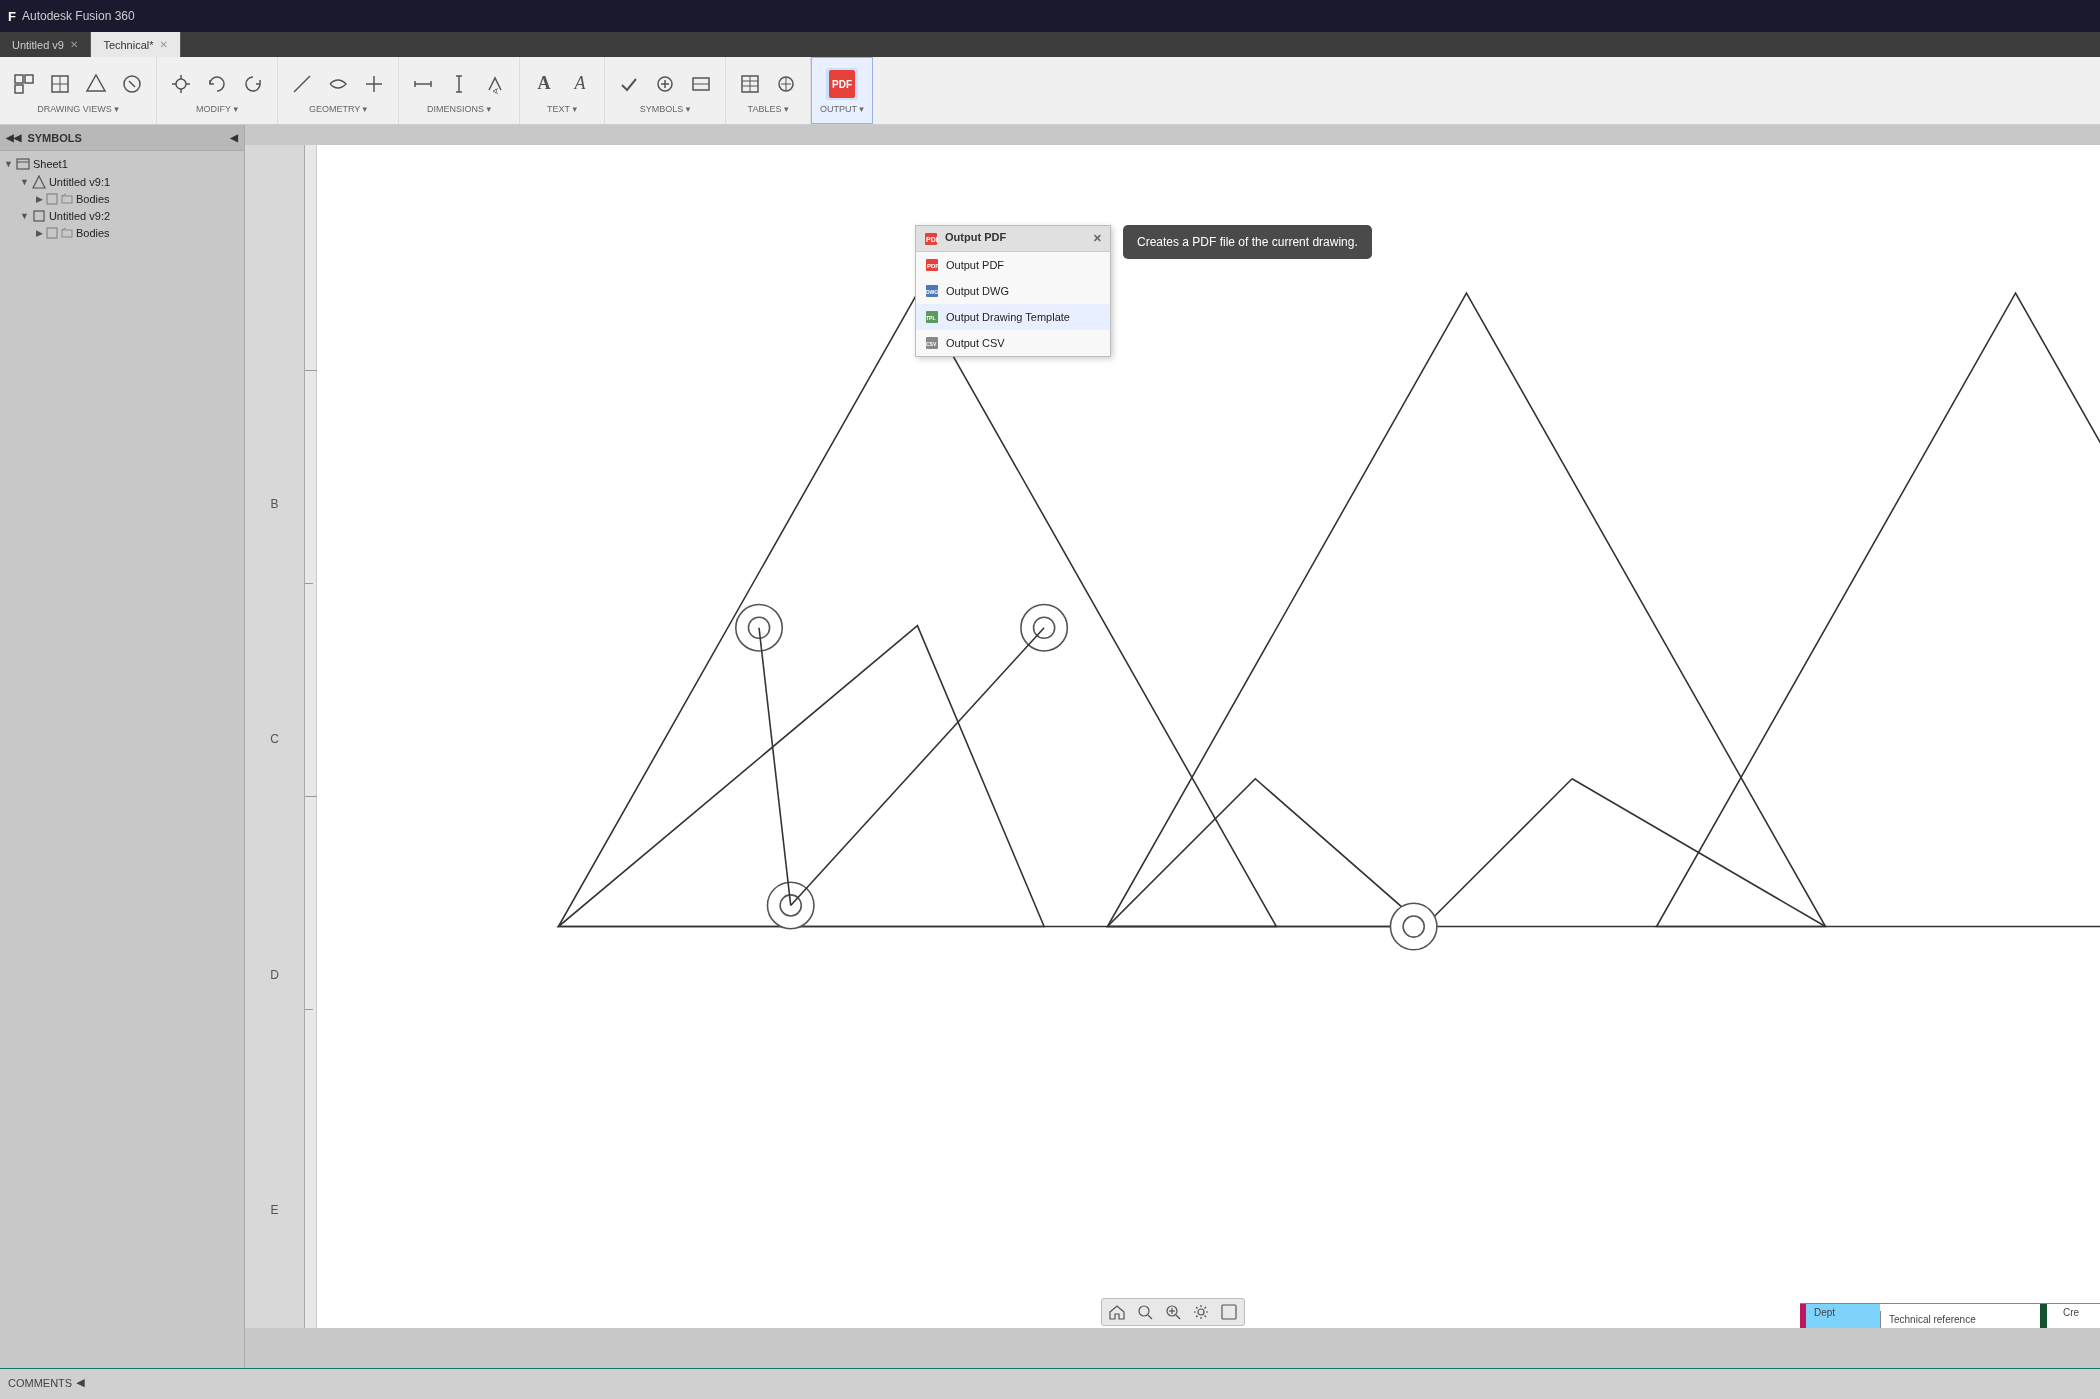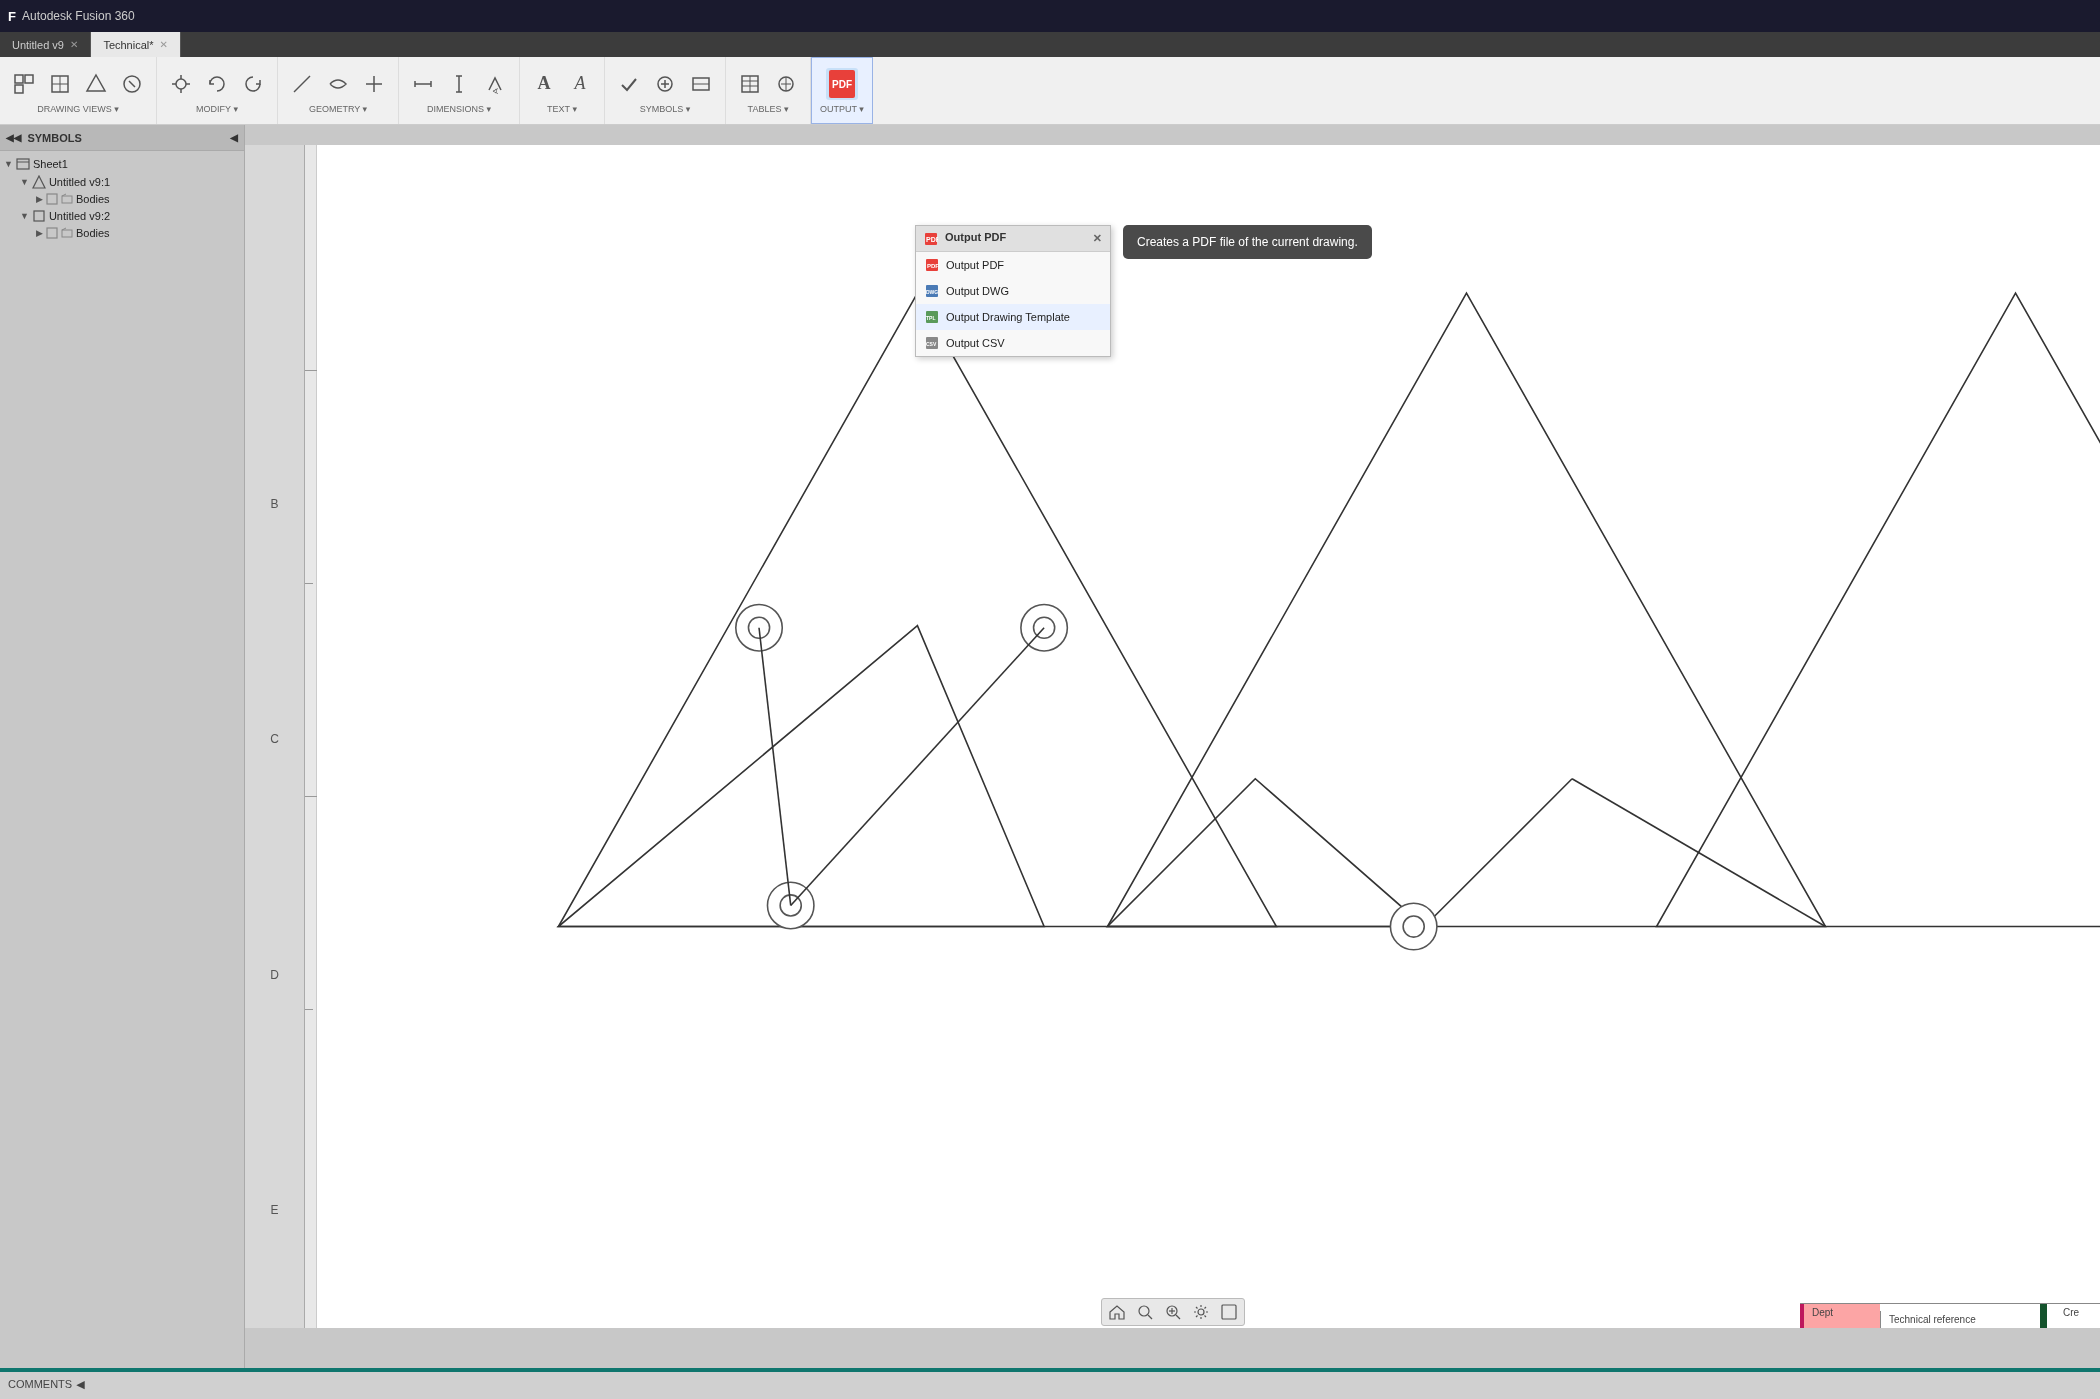--- a/index.html
+++ b/index.html
@@ -236,21 +236,21 @@
       font-size: 12px;
       max-width: 280px;
       border-radius: 5px;
       z-index: 1001;
     }
 
     
     #status-bar {
       height: 28px;
       background: #d0d0d0;
-      border-top: 4px solid #0f766e;
+      border-top: 1px solid #0f766e;
       display: flex;
       align-items: center;
       padding: 0 8px;
       font-size: 11px;
       color: #444;
     }
     #comments-section {
       display: flex;
       align-items: center;
       gap: 4px;
@@ -580,21 +580,21 @@
 
         <line x1="1060" y1="680" x2="1200" y2="540" stroke="#333" stroke-width="1.5"></line>
         <line x1="1200" y1="540" x2="1440" y2="680" stroke="#333" stroke-width="1.5"></line>
 
         <polygon points="1620,80 1280,680 1960,680" fill="none" stroke="#333" stroke-width="1.5"></polygon>
         <circle cx="1050" cy="680" r="22" fill="white" stroke="#555" stroke-width="1.5"></circle>
         <circle cx="1050" cy="680" r="10" fill="none" stroke="#555" stroke-width="1.5"></circle>
       </svg>
 
       <div style="position:absolute;bottom:0;right:0;display:flex;border-top:1px solid #888;font-size:10px;">
-        <div style="border-left:4px solid #be185d;padding:3px 8px;min-width:80px;background:#fca5a5;color:#444;">Dept</div>
+        <div style="border-left:6px solid #be185d;padding:3px 8px;min-width:80px;background:#7dd3fc;color:#444;">Dept</div>
         <div style="border-left:1px solid #888;padding:3px 8px;min-width:160px;background:white;color:#444;margin-top:7px;">Technical reference</div>
         <div style="border-left:7px solid #14532d;padding:3px 16px;min-width:60px;background:white;color:#444;">Cre</div>
       </div>
     </div>
 
     <div id="bottom-toolbar">
       <div class="bottom-btn">
         <svg width="16" height="16" viewBox="0 0 16 16">
             <path d="M1,8 L8,2 L15,8 L15,15 L10,15 L10,10 L6,10 L6,15 L1,15 Z" fill="none" stroke="#555" stroke-width="1.2"></path>
           </svg>

